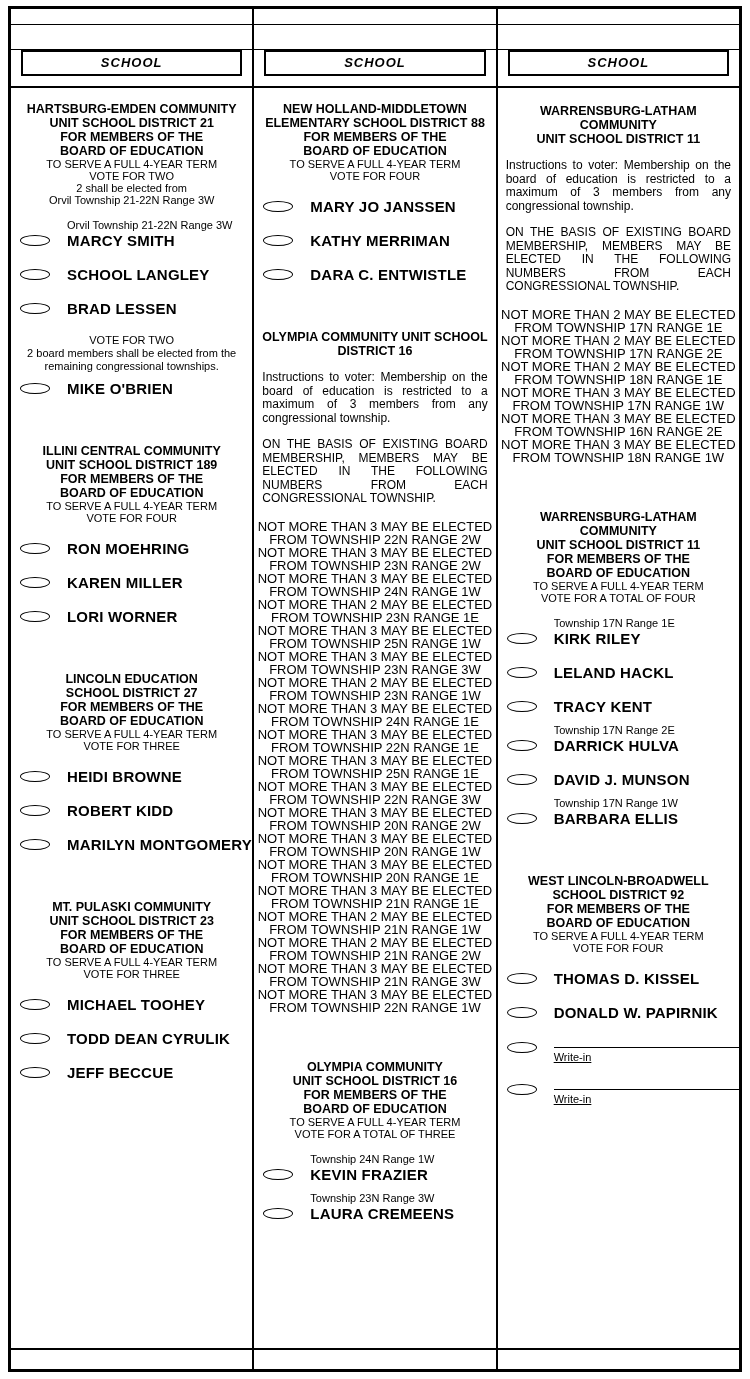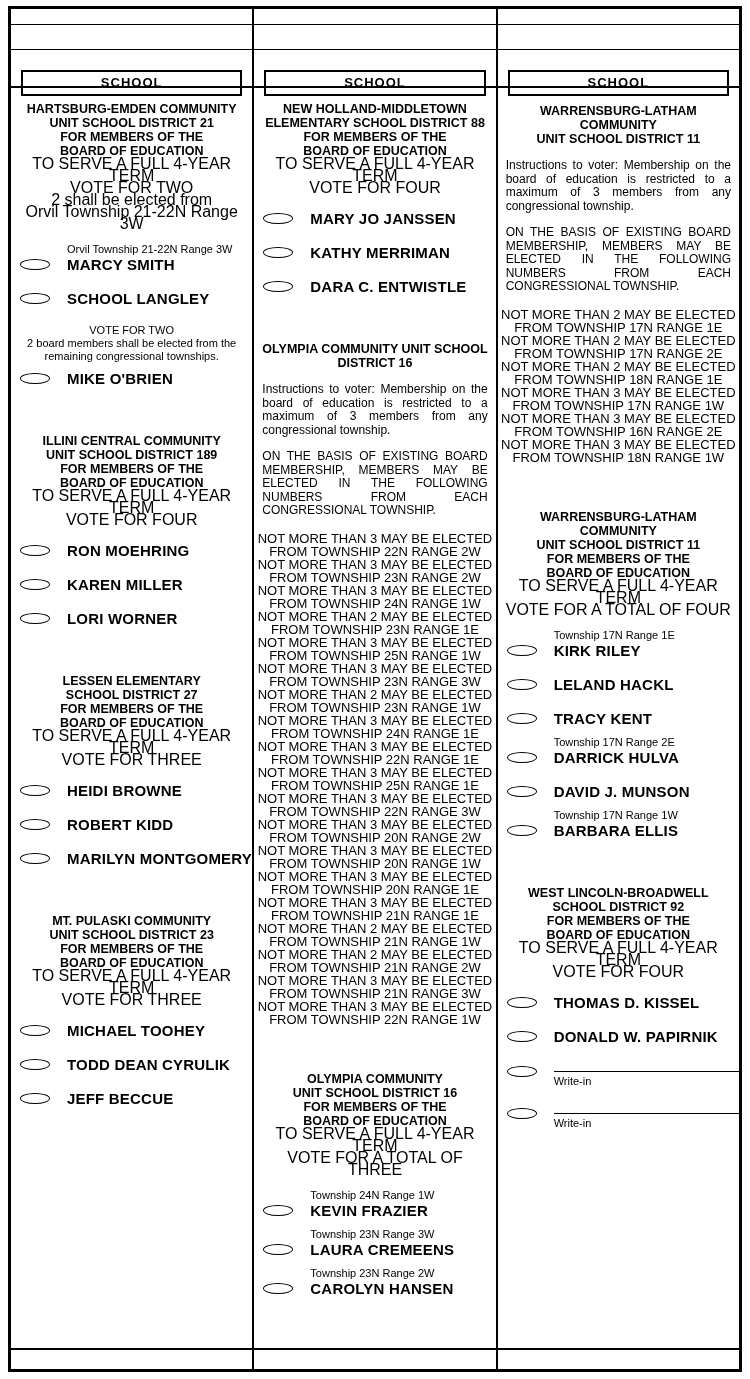--- a/index.html
+++ b/index.html
@@ -20,38 +20,39 @@
     display: flex;
     flex-direction: column;
   }
   .row { display: flex; width: 100%; }
   .row > .cell { flex: 1 1 0; min-width: 0; }
   .row > .cell + .cell { border-left: 2px solid #000; }
   .top1 { height: 16px; border-bottom: 1px solid #000; }
   .top2 { height: 25px; border-bottom: 1px solid #000; }
   .schoolrow { height: 38px; border-bottom: 2px solid #000; }
   .school-box {
-    margin: 20px 10px;
+    margin: 0 10px;
     border: 2px solid #000;
     height: 26px;
     line-height: 22px;
     text-align: center;
     font-weight: bold;
     font-size: 13px;
     letter-spacing: 1px;
+    font-style: italic;
   }
   .main { flex: 1 1 auto; }
   .main > .cell { overflow: hidden; padding-bottom: 10px; }
   .footerrow { height: 21px; border-top: 2px solid #000; }
 
   
   .contest-header { text-align: center; margin-top: 46px; padding: 0 4px; }
   .col > .contest-header:first-child { margin-top: 14px; }
   .ch-bold  { font-weight: bold; font-size: 12.5px; line-height: 14px; }
-  .ch-normal{ font-size: 16px; line-height: 12px; }
+  .ch-normal{ font-size: 11px; line-height: 12px; }
 
   .cand { display: flex; align-items: flex-end; padding-left: 9px; margin-top: 16px; }
   .cand.has-label { margin-top: 7px; }
   .contest-header + .cand.has-label { margin-top: 12px; }
   .oval {
     flex: 0 0 auto;
     width: 30px; height: 11px;
     border: 1.5px solid #000;
     border-radius: 50%;
     margin-bottom: 4px;
@@ -67,21 +68,21 @@
   .col > .instructions:first-child { margin-top: 16px; }
   .instr-title { text-align: center; font-weight: bold; font-size: 12.5px; line-height: 14px; }
   .instr-para { text-align: justify; font-size: 12px; line-height: 13.5px; margin-top: 13px; }
   .col[data-col="1"] .instr-para:first-of-type { margin-top: 1px; }
   .col[data-col="2"] .instr-para:first-of-type { margin-top: 20px; }
 
   .limits { margin-top: 14px; text-align: center; font-size: 13px; line-height: 13px; padding: 0 2px; }
 
   .writein { display: flex; align-items: flex-end; padding-left: 9px; margin-top: 13px; }
   .writein .oval { margin-bottom: 11px; }
-  .wi-body { flex: 1 1 auto; margin-left: 17px; }
+  .wi-body { flex: 1 1 auto; margin-left: 17px; text-decoration: underline; }
   .wi-line { border-bottom: 1.5px solid #000; height: 13px; }
   .wi-label { font-size: 11px; line-height: 14px; padding-top: 2px; }
 </style>
 </head>
 <body>
 
 <div class="ballot">
   <div class="row top1">
     <div class="cell"></div>
     <div class="cell"></div>
@@ -121,20 +122,26 @@
             <div class="cand-label">Orvil Township 21-22N Range 3W</div>
             <div class="cand-name">MARCY SMITH</div>
           </div>
         </div>
         <div class="cand">
           <span class="oval"></span>
           <div class="cand-text">
             <div class="cand-name">SCHOOL LANGLEY</div>
           </div>
         </div>
+        <div class="cand">
+          <span class="oval"></span>
+          <div class="cand-text">
+            <div class="cand-name">BRAD LESSEN</div>
+          </div>
+        </div>
         <div class="note">
           <div class="note-line">VOTE FOR TWO</div>
           <div class="note-line">2 board members shall be elected from the remaining congressional townships.</div>
         </div>
         <div class="cand has-label">
           <span class="oval"></span>
           <div class="cand-text">
             <div class="cand-name">MIKE O'BRIEN</div>
           </div>
         </div>
@@ -158,21 +165,21 @@
             <div class="cand-name">KAREN MILLER</div>
           </div>
         </div>
         <div class="cand">
           <span class="oval"></span>
           <div class="cand-text">
             <div class="cand-name">LORI WORNER</div>
           </div>
         </div>
         <div class="contest-header">
-          <div class="ch-bold">LESSEN ELEMENTARY</div>
+          <div class="ch-bold">LINCOLN EDUCATION</div>
           <div class="ch-bold">SCHOOL DISTRICT 27</div>
           <div class="ch-bold">FOR MEMBERS OF THE</div>
           <div class="ch-bold">BOARD OF EDUCATION</div>
           <div class="ch-normal">TO SERVE A FULL 4-YEAR TERM</div>
           <div class="ch-normal">VOTE FOR THREE</div>
         </div>
         <div class="cand">
           <span class="oval"></span>
           <div class="cand-text">
             <div class="cand-name">HEIDI BROWNE</div>
@@ -303,27 +310,20 @@
           <div class="cand-text">
             <div class="cand-label">Township 24N Range 1W</div>
             <div class="cand-name">KEVIN FRAZIER</div>
           </div>
         </div>
         <div class="cand has-label">
           <span class="oval"></span>
           <div class="cand-text">
             <div class="cand-label">Township 23N Range 3W</div>
             <div class="cand-name">LAURA CREMEENS</div>
-          </div>
-        </div>
-        <div class="cand has-label">
-          <span class="oval"></span>
-          <div class="cand-text">
-            <div class="cand-label">Township 23N Range 2W</div>
-            <div class="cand-name">CAROLYN HANSEN</div>
           </div>
         </div>
       </div>
     <div class="cell col" data-col="2">
         <div class="instructions">
           <div class="instr-title">WARRENSBURG-LATHAM COMMUNITY</div>
           <div class="instr-title">UNIT SCHOOL DISTRICT 11</div>
           <div class="instr-para">Instructions to voter:  Membership on the board of education is restricted to a maximum of 3 members from any congressional township.</div>
           <div class="instr-para">ON THE BASIS OF EXISTING BOARD MEMBERSHIP, MEMBERS MAY BE ELECTED IN THE FOLLOWING NUMBERS FROM EACH CONGRESSIONAL TOWNSHIP.</div>
         </div>

